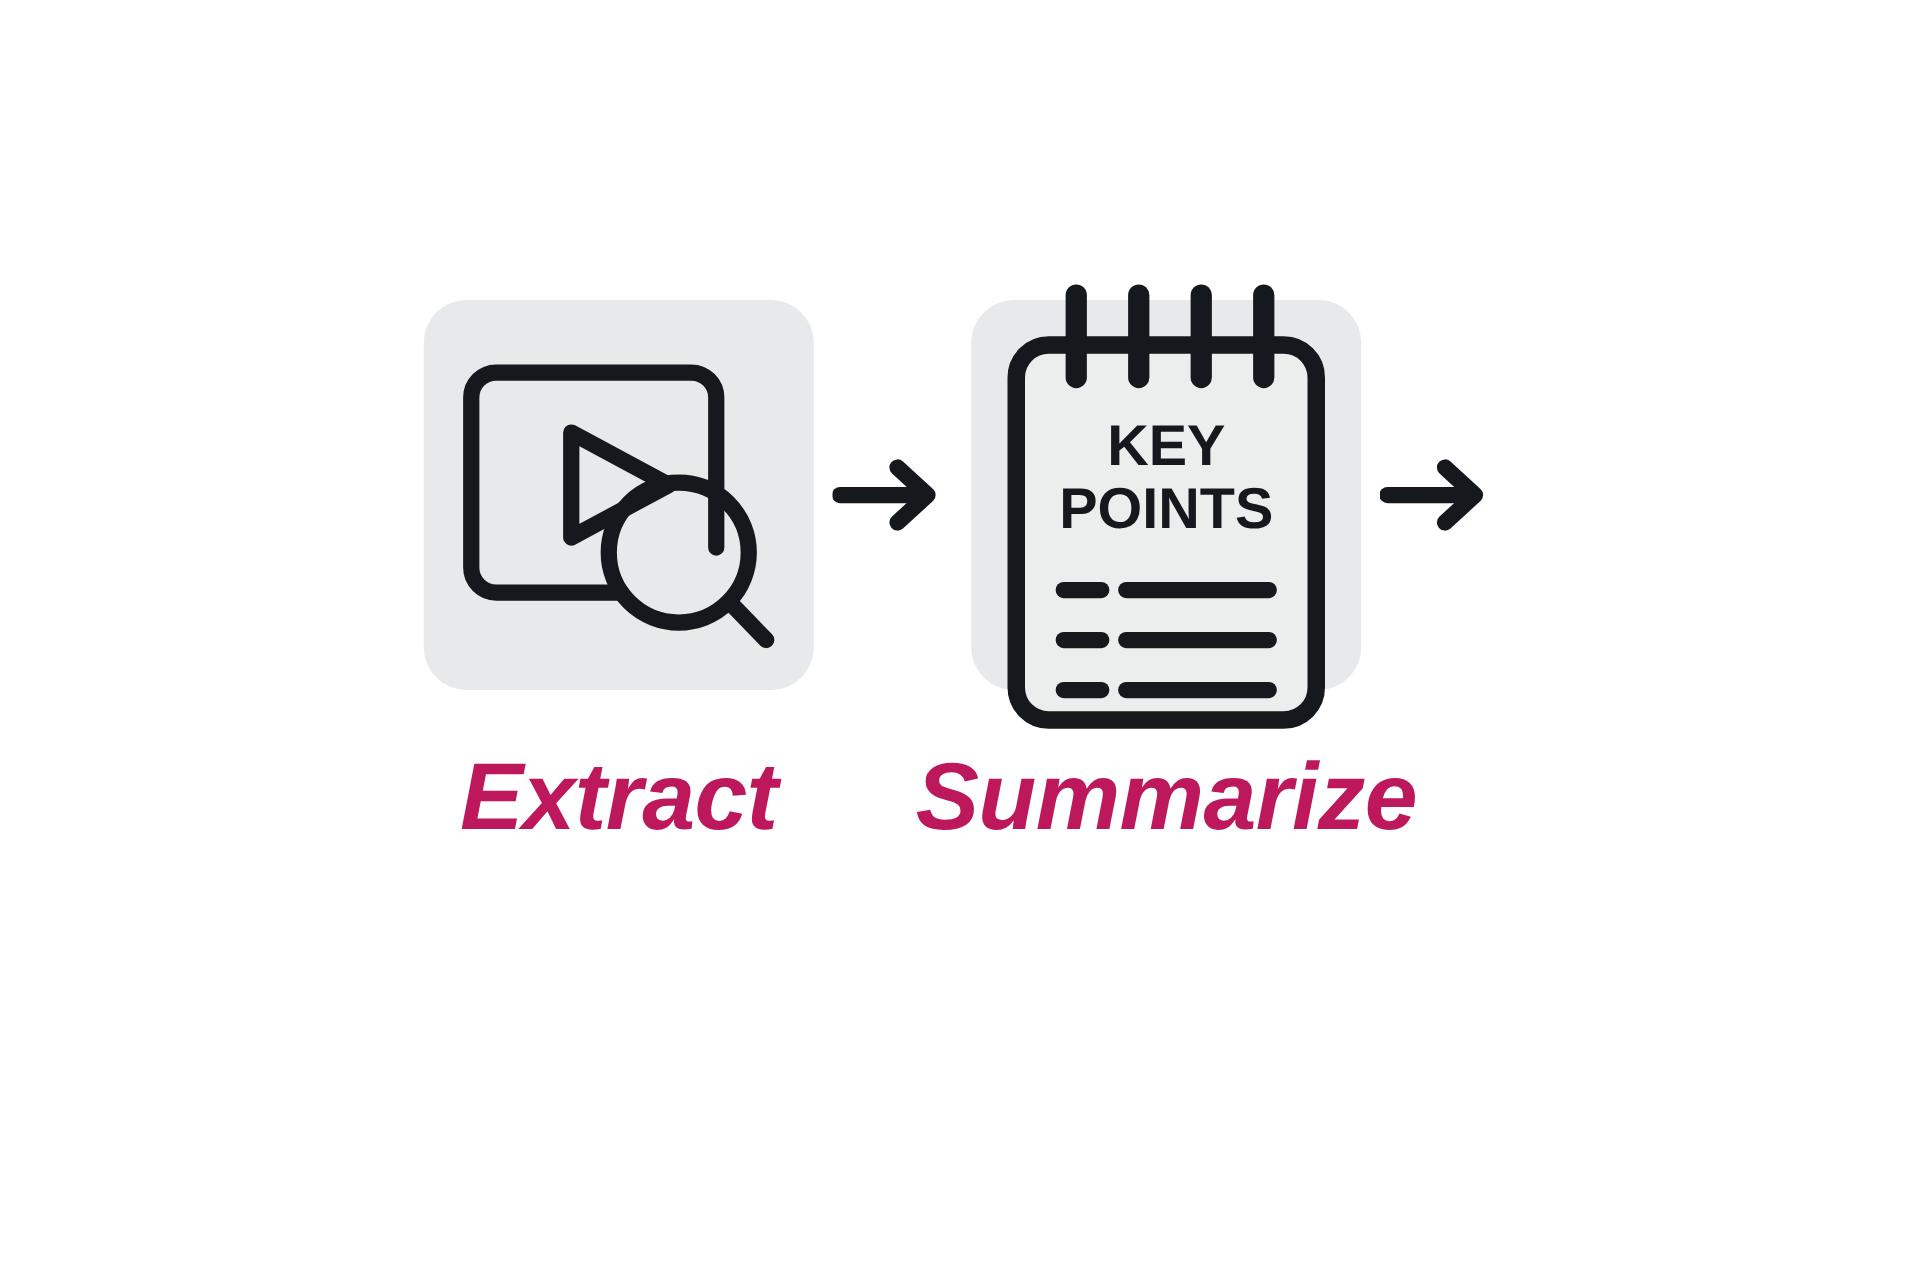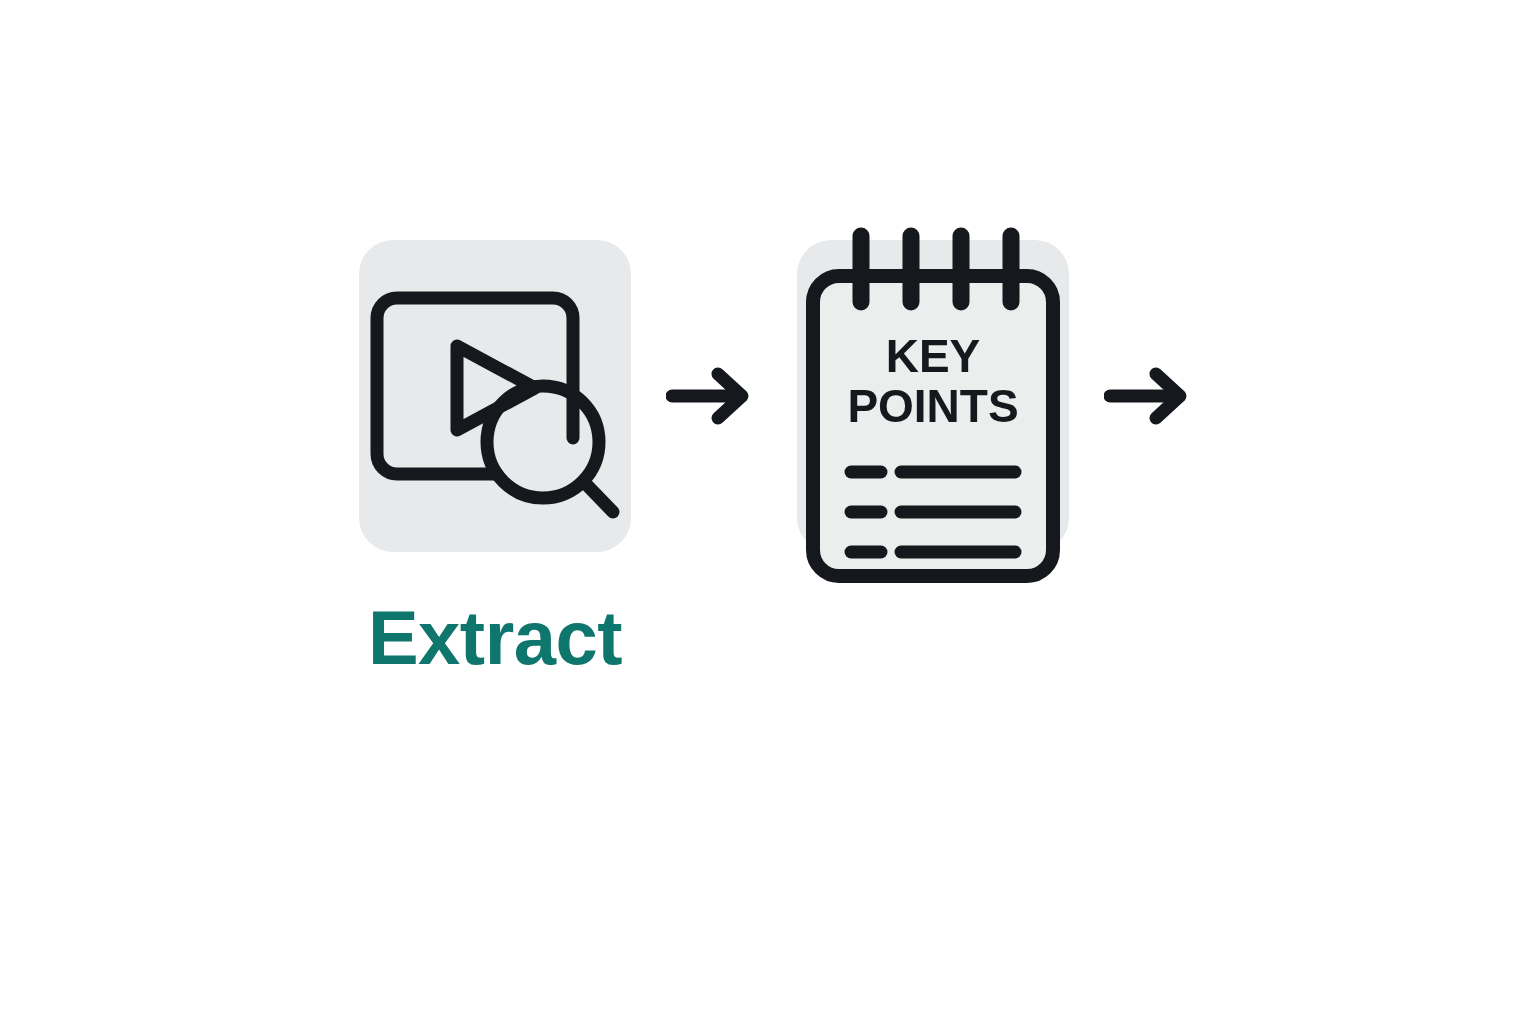--- a/index.html
+++ b/index.html
@@ -31,44 +31,45 @@
   .stage {
     position: relative;
     width: 330px;
     display: flex;
     flex-direction: column;
     align-items: center;
   }
 
   .tile {
     position: relative;
-    width: 272px;
+    width: 312px;
     height: 312px;
     margin-top: 240px;
     border-radius: 34px;
     background: var(--tile-bg, #e8e9ea);
     display: flex;
     align-items: center;
     justify-content: center;
   }
 
   .tile svg {
     display: block;
     overflow: visible;
   }
 
   .stage-label {
     margin-top: 48px;
     font-size: 76px;
     font-weight: 700;
     letter-spacing: -0.5px;
-    color: #0f766e;
+    color: #be185d;
     line-height: 1;
     white-space: nowrap;
     font-family: "Liberation Sans", sans-serif;
+    font-style: italic;
   }
 
   .arrow-slot {
     width: 108px;
     height: 312px;
     margin-top: 240px;
     display: flex;
     align-items: center;
     justify-content: center;
     flex: 0 0 auto;
@@ -132,20 +133,21 @@
           <line x1="98" y1="208" x2="212" y2="208" stroke="#15191d" stroke-width="13" stroke-linecap="round"></line>
 
           <line x1="48" y1="248" x2="78" y2="248" stroke="#15191d" stroke-width="13" stroke-linecap="round"></line>
           <line x1="98" y1="248" x2="212" y2="248" stroke="#15191d" stroke-width="13" stroke-linecap="round"></line>
 
           <line x1="48" y1="288" x2="78" y2="288" stroke="#15191d" stroke-width="13" stroke-linecap="round"></line>
           <line x1="98" y1="288" x2="212" y2="288" stroke="#15191d" stroke-width="13" stroke-linecap="round"></line>
         </g>
       </svg>
     </div>
+    <div class="stage-label">Summarize</div>
   </div>
 
   <div class="arrow-slot">
     <svg width="96" height="60" viewBox="0 0 96 60">
       <line x1="6" y1="30" x2="72" y2="30" stroke="#15191d" stroke-width="13" stroke-linecap="round"></line>
       <polyline points="52,8 76,30 52,52" fill="none" stroke="#15191d" stroke-width="13" stroke-linecap="round" stroke-linejoin="round"></polyline>
     </svg>
   </div>
 
 

